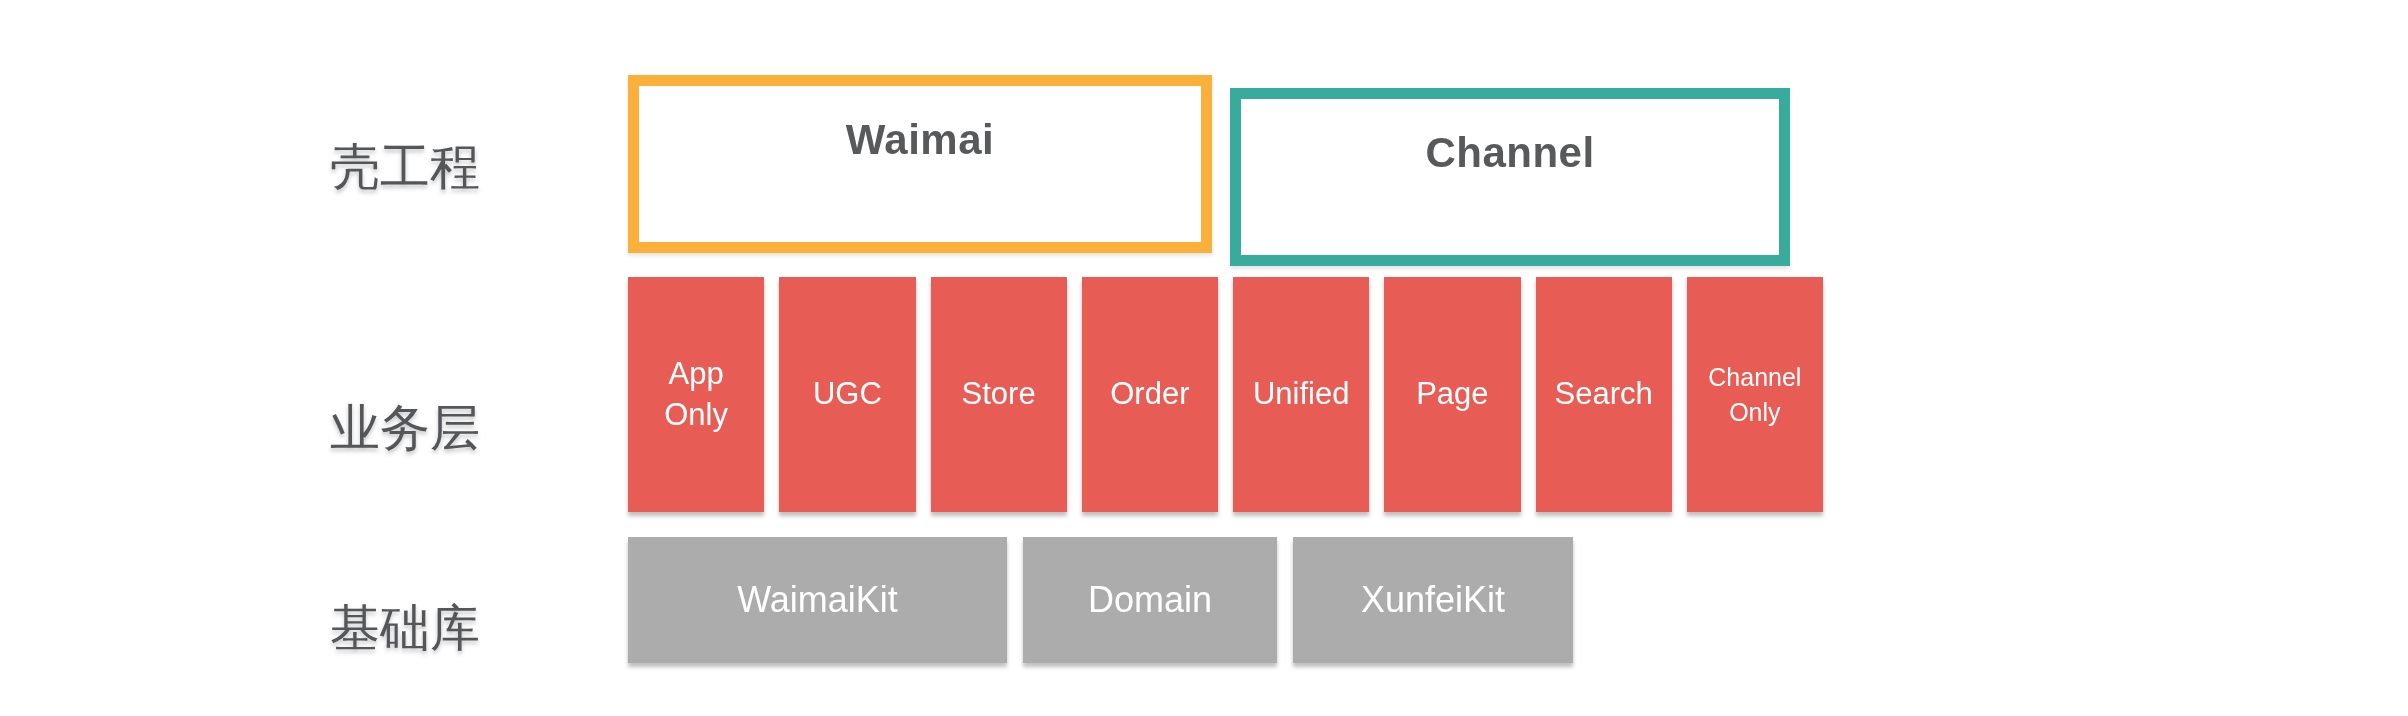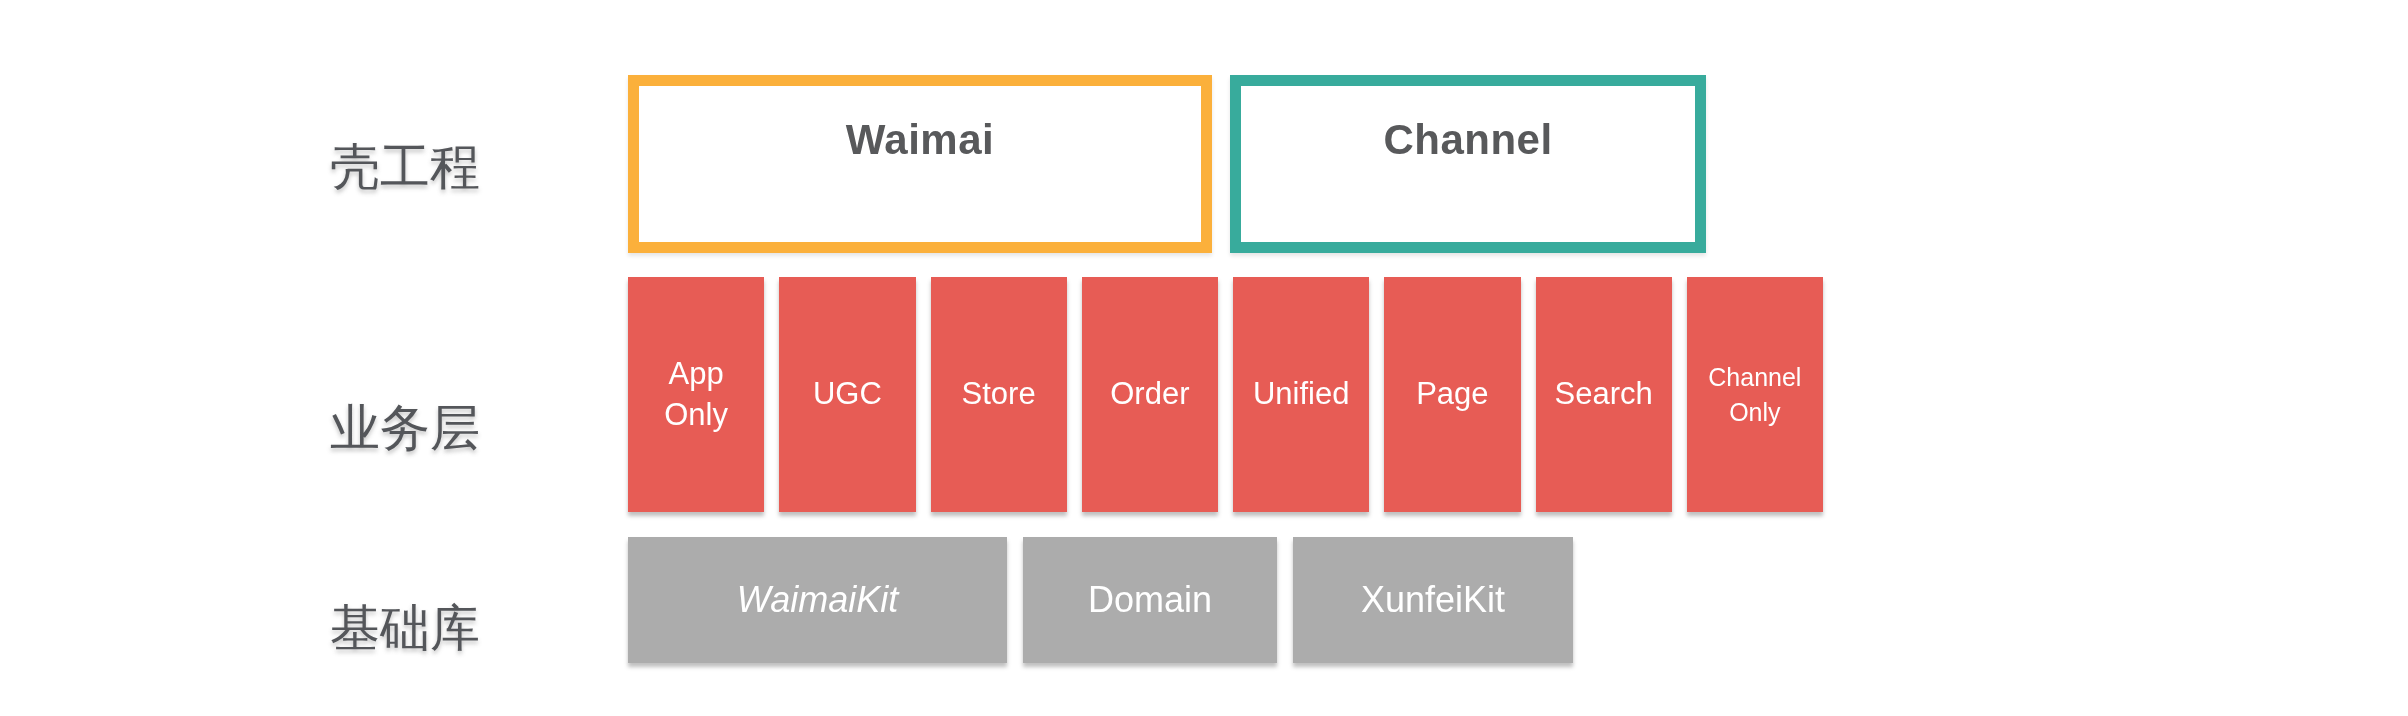--- a/index.html
+++ b/index.html
@@ -51,22 +51,23 @@
     box-shadow: 0 3px 4px rgba(0,0,0,0.10);
   }
   #shell-box-waimai {
     left: 628px;
     width: 584px;
     border: 11px solid var(--amber, #fbb03b);
     text-align: center;
   }
   #shell-box-channel {
     left: 1230px;
-    width: 476px;
+    width: 560px;
     border: 11px solid var(--teal, #38ab9c);
+    margin-top: 13px;
   }
 
   
   #business-row {
     position: absolute;
     left: 628px;
     top: 277px;
     width: 1195px;
     height: 235px;
     display: flex;
@@ -103,21 +104,21 @@
   }
   .lib-box {
     background: var(--gray, #acacac);
     color: var(--box_text, #ffffff);
     display: flex;
     align-items: center;
     justify-content: center;
     font-size: 36px;
     box-shadow: 0 4px 4px rgba(0,0,0,0.25);
   }
-  #lib-box-waimaikit { width: 379px; font-style: italic; }
+  #lib-box-waimaikit { width: 379px; }
   #lib-box-domain    { width: 254px; }
   #lib-box-xunfeikit { width: 280px; }
   #lib-box-ctkit     { flex: 1; }
 </style>
 </head>
 <body>
 
 <div id="stage">
 
   <div id="label-shell" class="row-label">壳工程</div>

